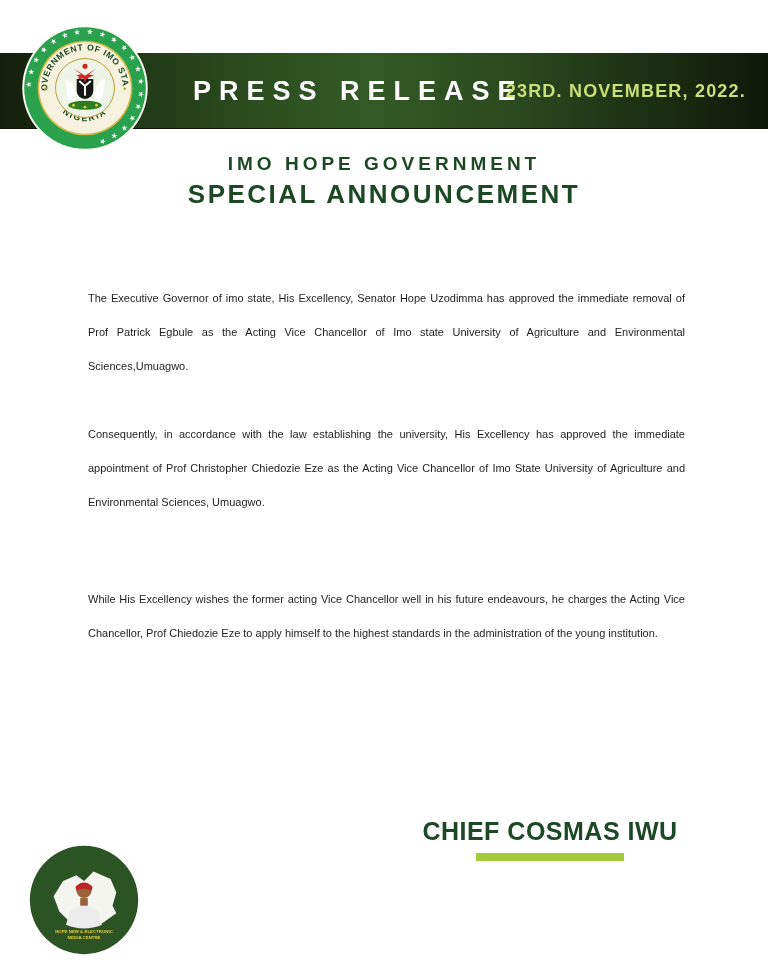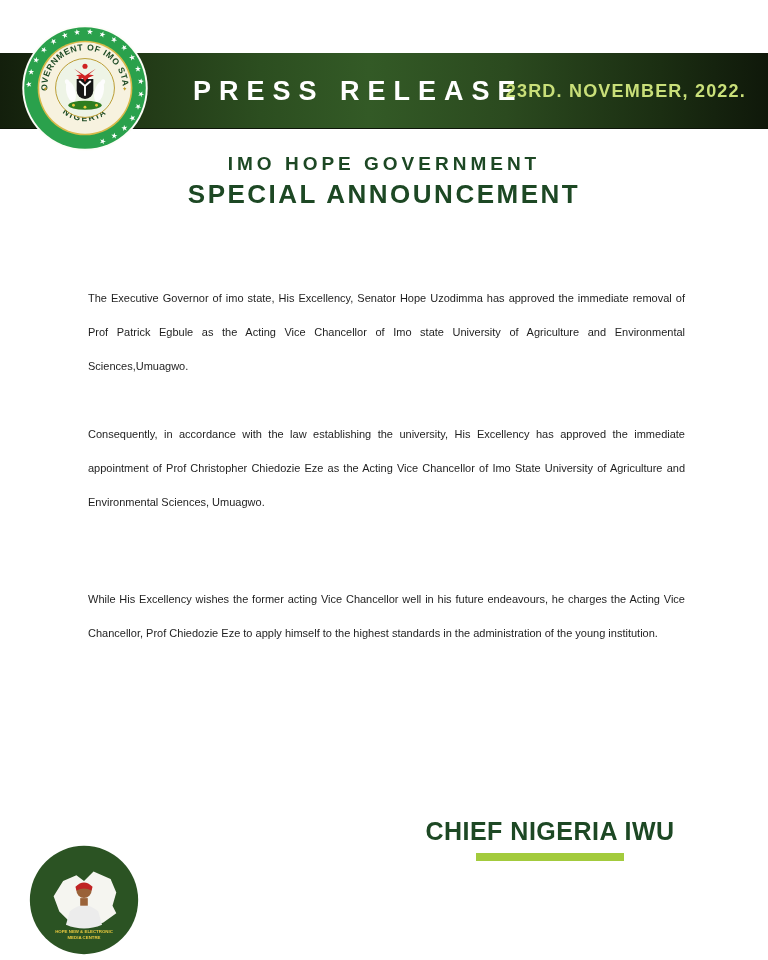--- a/index.html
+++ b/index.html
@@ -125,21 +125,21 @@
   <div class="org-heading">IMO HOPE GOVERNMENT</div>
   <div class="title-heading">SPECIAL ANNOUNCEMENT</div>
 
   <div class="body-text">
     <p class="para-1">The Executive Governor of imo state, His Excellency, Senator Hope Uzodimma has approved the immediate removal of Prof Patrick Egbule as the Acting Vice Chancellor of Imo state University of Agriculture and Environmental Sciences,Umuagwo.</p>
     <p class="para-2">Consequently, in accordance with the law establishing the university, His Excellency has approved the immediate appointment of Prof Christopher Chiedozie Eze as the Acting Vice Chancellor of Imo State University of Agriculture and Environmental Sciences, Umuagwo.</p>
     <p class="para-3">While His Excellency wishes the former acting Vice Chancellor well in his future endeavours, he charges the Acting Vice Chancellor, Prof Chiedozie Eze to apply himself to the highest standards in the administration of the young institution.</p>
   </div>
 
   <div class="signature">
-    <div class="sig-name">CHIEF NIGERIA IWU</div>
+    <div class="sig-name">CHIEF COSMAS IWU</div>
     <div class="sig-bar"></div>
   </div>
 
   <svg class="media-badge" viewBox="0 0 120 120">
     <circle cx="60" cy="60" r="57" fill="#2b5323"></circle>
     <path d="M28,56 L38,40 L52,34 L60,40 L70,30 L88,38 L94,52 L90,66 L94,74 L80,84 L62,88 L46,84 L34,72 Z" fill="#f5f5f0"></path>
     <g>
       <path d="M45,72 q15,-13 30,0 l4,14 q-19,8 -38,0 z" fill="#ececec"></path>
       <rect x="56" y="58" width="8" height="8" fill="#9a6239"></rect>
       <circle cx="60" cy="50" r="8" fill="#9a6239"></circle>

